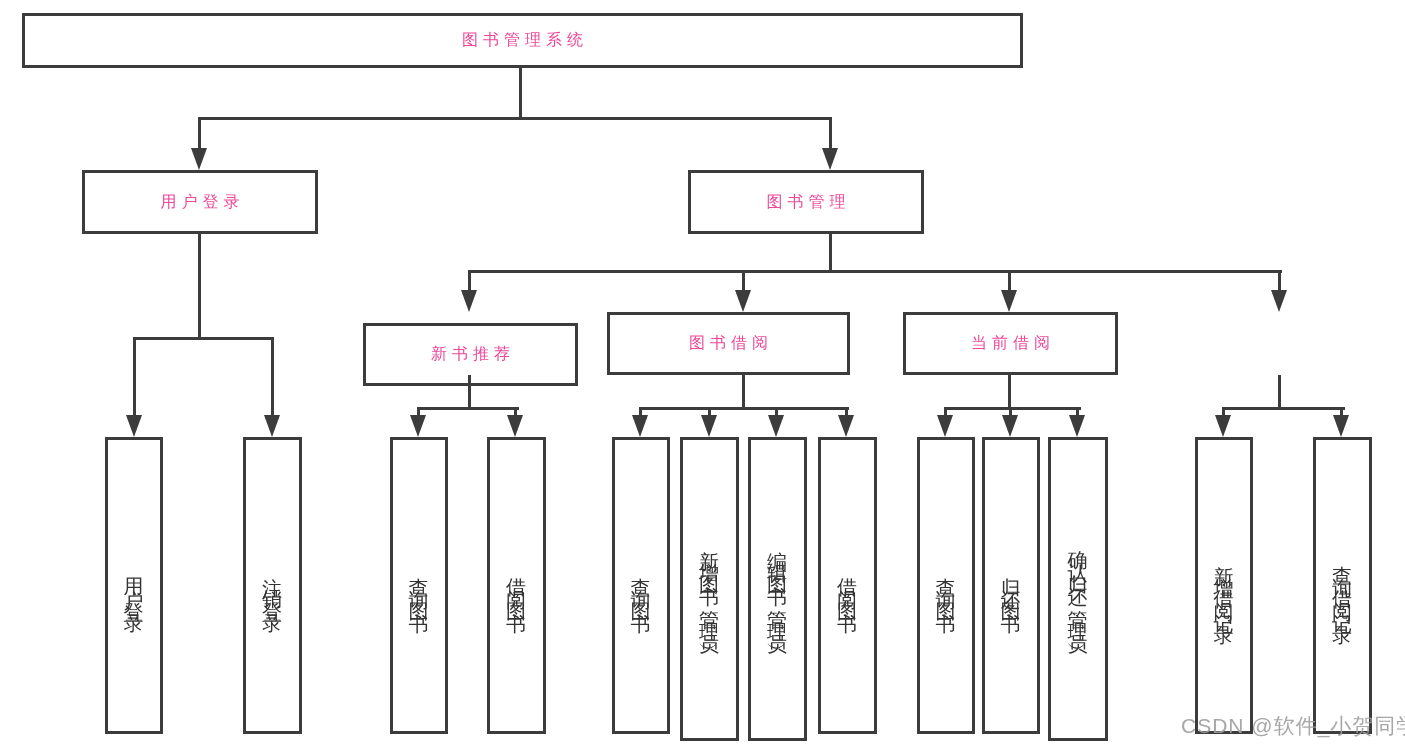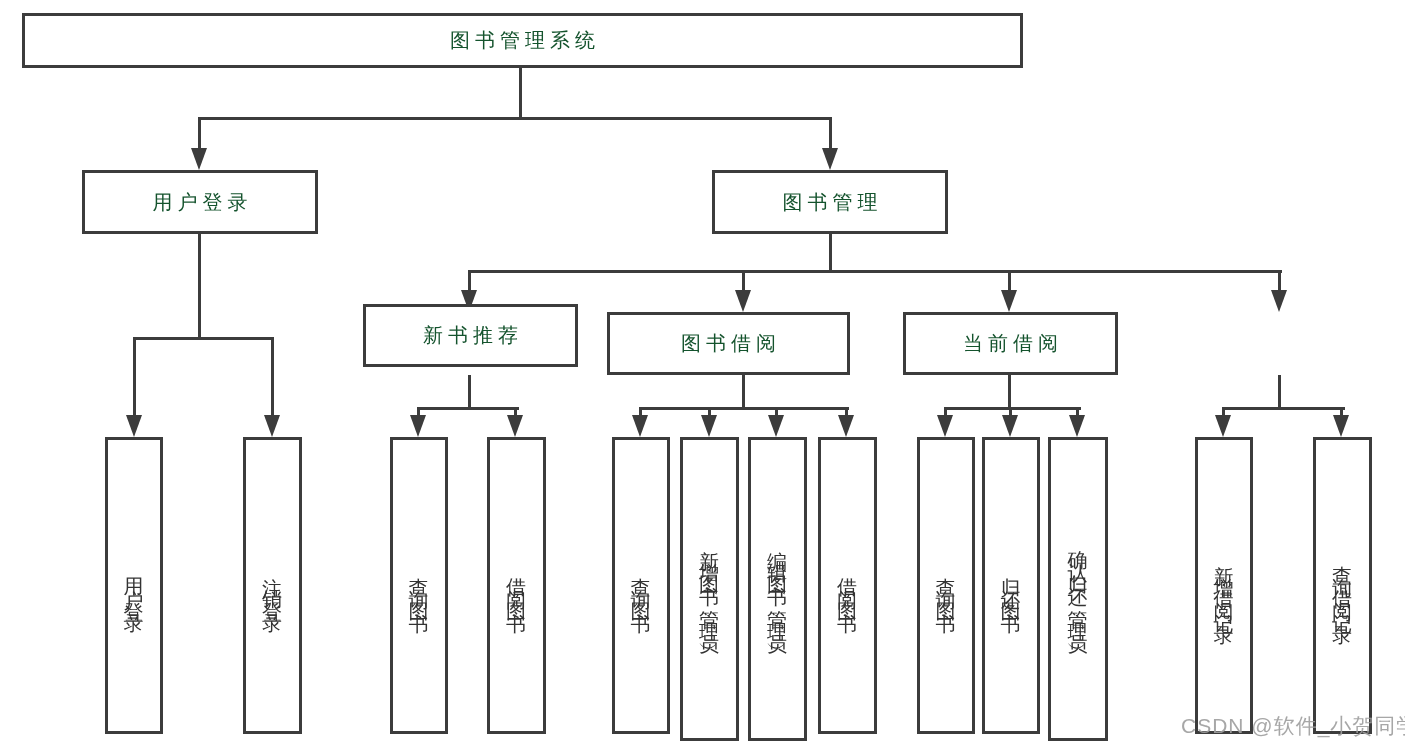--- a/index.html
+++ b/index.html
@@ -14,22 +14,22 @@
   .node {
     position: absolute;
     box-sizing: border-box;
     border: 3px solid #3c3c3c;
     background: #ffffff;
     display: flex;
     align-items: center;
     justify-content: center;
   }
   .hlabel {
-    font-size: 20px;
-    color: #14532d;
+    font-size: 16px;
+    color: #ec4899;
     letter-spacing: 5px;
     text-indent: 5px;
     white-space: nowrap;
   }
   .vnode { z-index: 1; }
   .vlabel {
     writing-mode: vertical-rl;
     text-orientation: mixed;
     font-size: 20px;
     color: #333333;
@@ -71,21 +71,21 @@
   <div class="line" style="left:519px; top:68px; width:3px; height:51px;"></div>
   <div class="line" style="left:198px; top:117px; width:634px; height:3px;"></div>
   <div class="line" style="left:198px; top:117px; width:3px; height:34px;"></div>
   <div class="ah" style="left:191px; top:148px;"></div>
   <div class="line" style="left:829px; top:117px; width:3px; height:34px;"></div>
   <div class="ah" style="left:822px; top:148px;"></div>
 
   <div class="node" style="left:82px; top:170px; width:236px; height:64px;">
     <span class="hlabel">用户登录</span>
   </div>
-  <div class="node" style="left:712px; top:170px; width:236px; height:64px;">
+  <div class="node" style="left:688px; top:170px; width:236px; height:64px;">
     <span class="hlabel">图书管理</span>
   </div>
 
   <div class="line" style="left:198px; top:234px; width:3px; height:106px;"></div>
   <div class="line" style="left:133px; top:337px; width:141px; height:3px;"></div>
   <div class="line" style="left:133px; top:337px; width:3px; height:81px;"></div>
   <div class="ah" style="left:126px; top:415px;"></div>
   <div class="line" style="left:271px; top:337px; width:3px; height:81px;"></div>
   <div class="ah" style="left:264px; top:415px;"></div>
 
@@ -93,21 +93,21 @@
   <div class="line" style="left:468px; top:270px; width:814px; height:3px;"></div>
   <div class="line" style="left:468px; top:270px; width:3px; height:22px;"></div>
   <div class="ah" style="left:461px; top:290px;"></div>
   <div class="line" style="left:742px; top:270px; width:3px; height:22px;"></div>
   <div class="ah" style="left:735px; top:290px;"></div>
   <div class="line" style="left:1008px; top:270px; width:3px; height:22px;"></div>
   <div class="ah" style="left:1001px; top:290px;"></div>
   <div class="line" style="left:1278px; top:270px; width:3px; height:22px;"></div>
   <div class="ah" style="left:1271px; top:290px;"></div>
 
-  <div class="node" style="left:363px; top:304px; width:215px; height:63px;">
+  <div class="node" style="left:363px; top:323px; width:215px; height:63px;">
     <span class="hlabel">新书推荐</span>
   </div>
   <div class="node" style="left:607px; top:312px; width:243px; height:63px;">
     <span class="hlabel">图书借阅</span>
   </div>
   <div class="node" style="left:903px; top:312px; width:215px; height:63px;text-align:center;">
     <span class="hlabel">当前借阅</span>
   </div>
 
   <div class="line" style="left:468px; top:375px; width:3px; height:35px;"></div>

